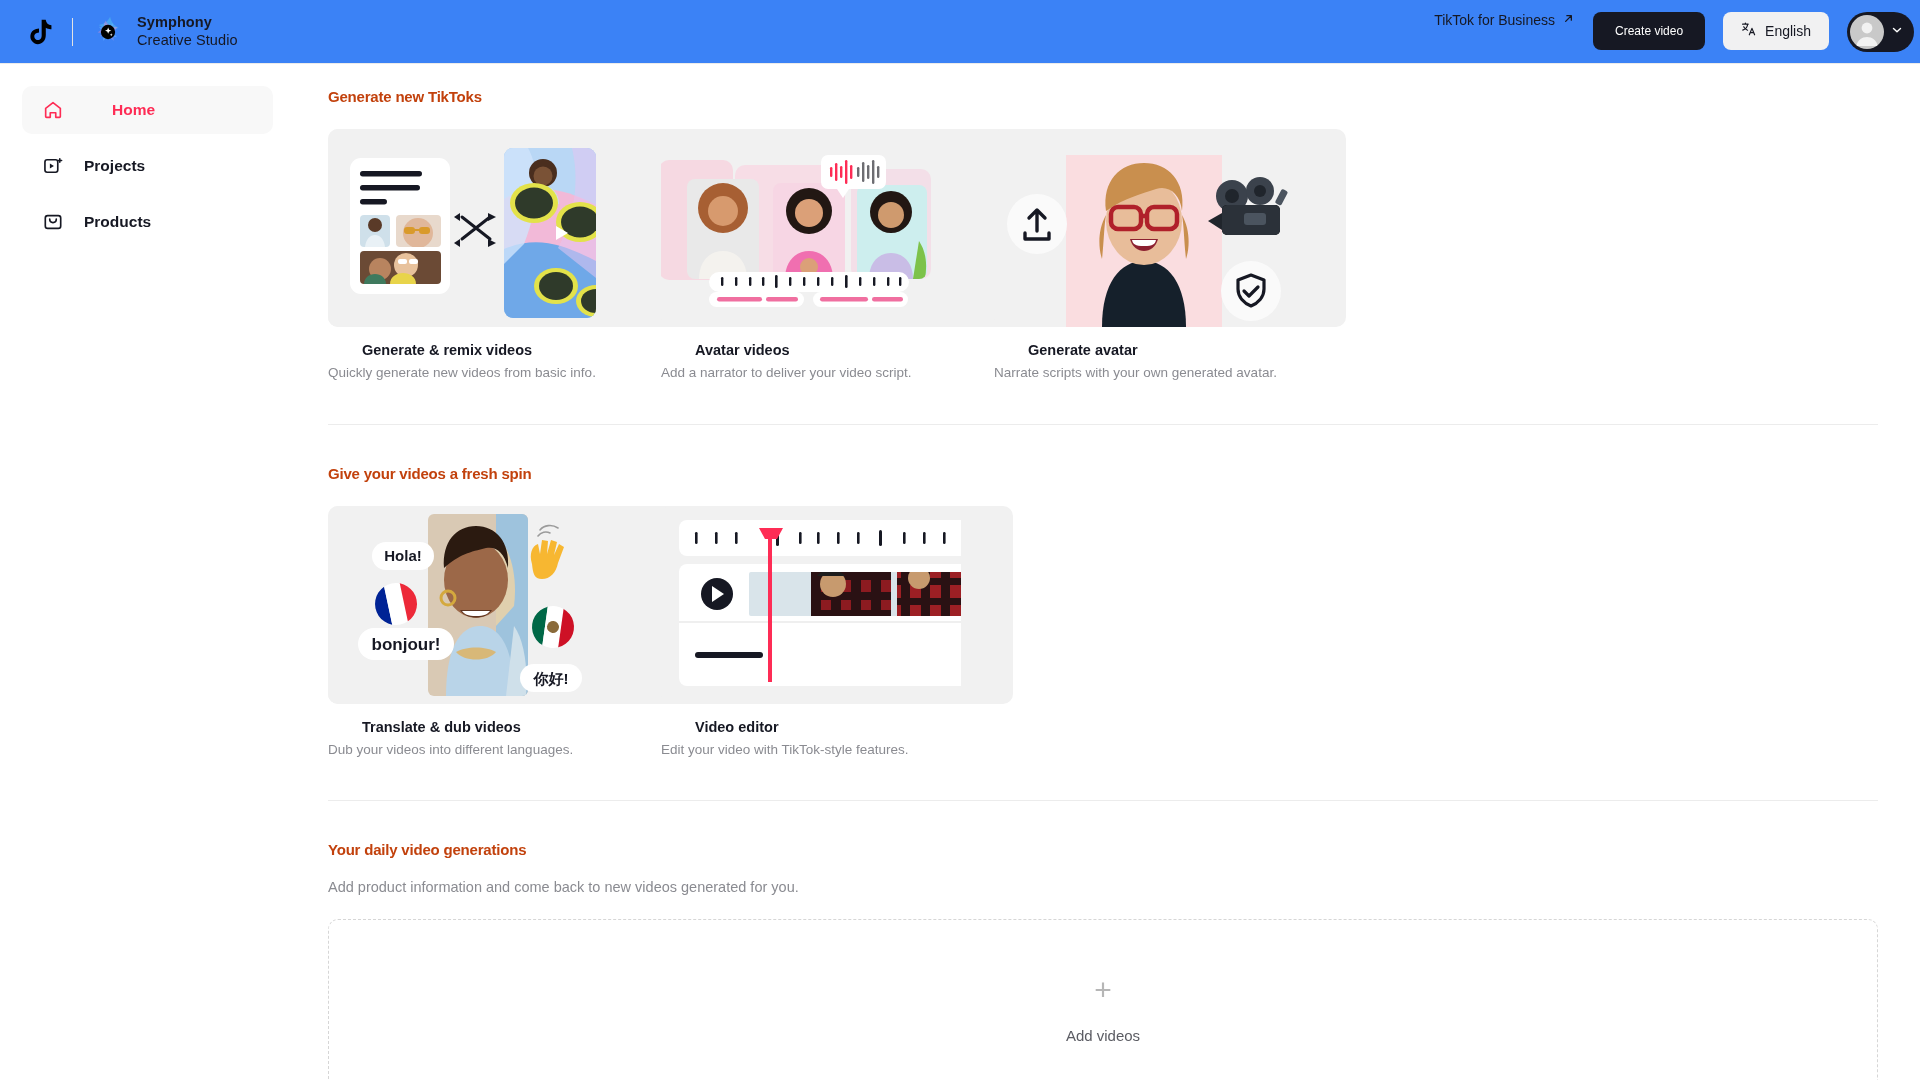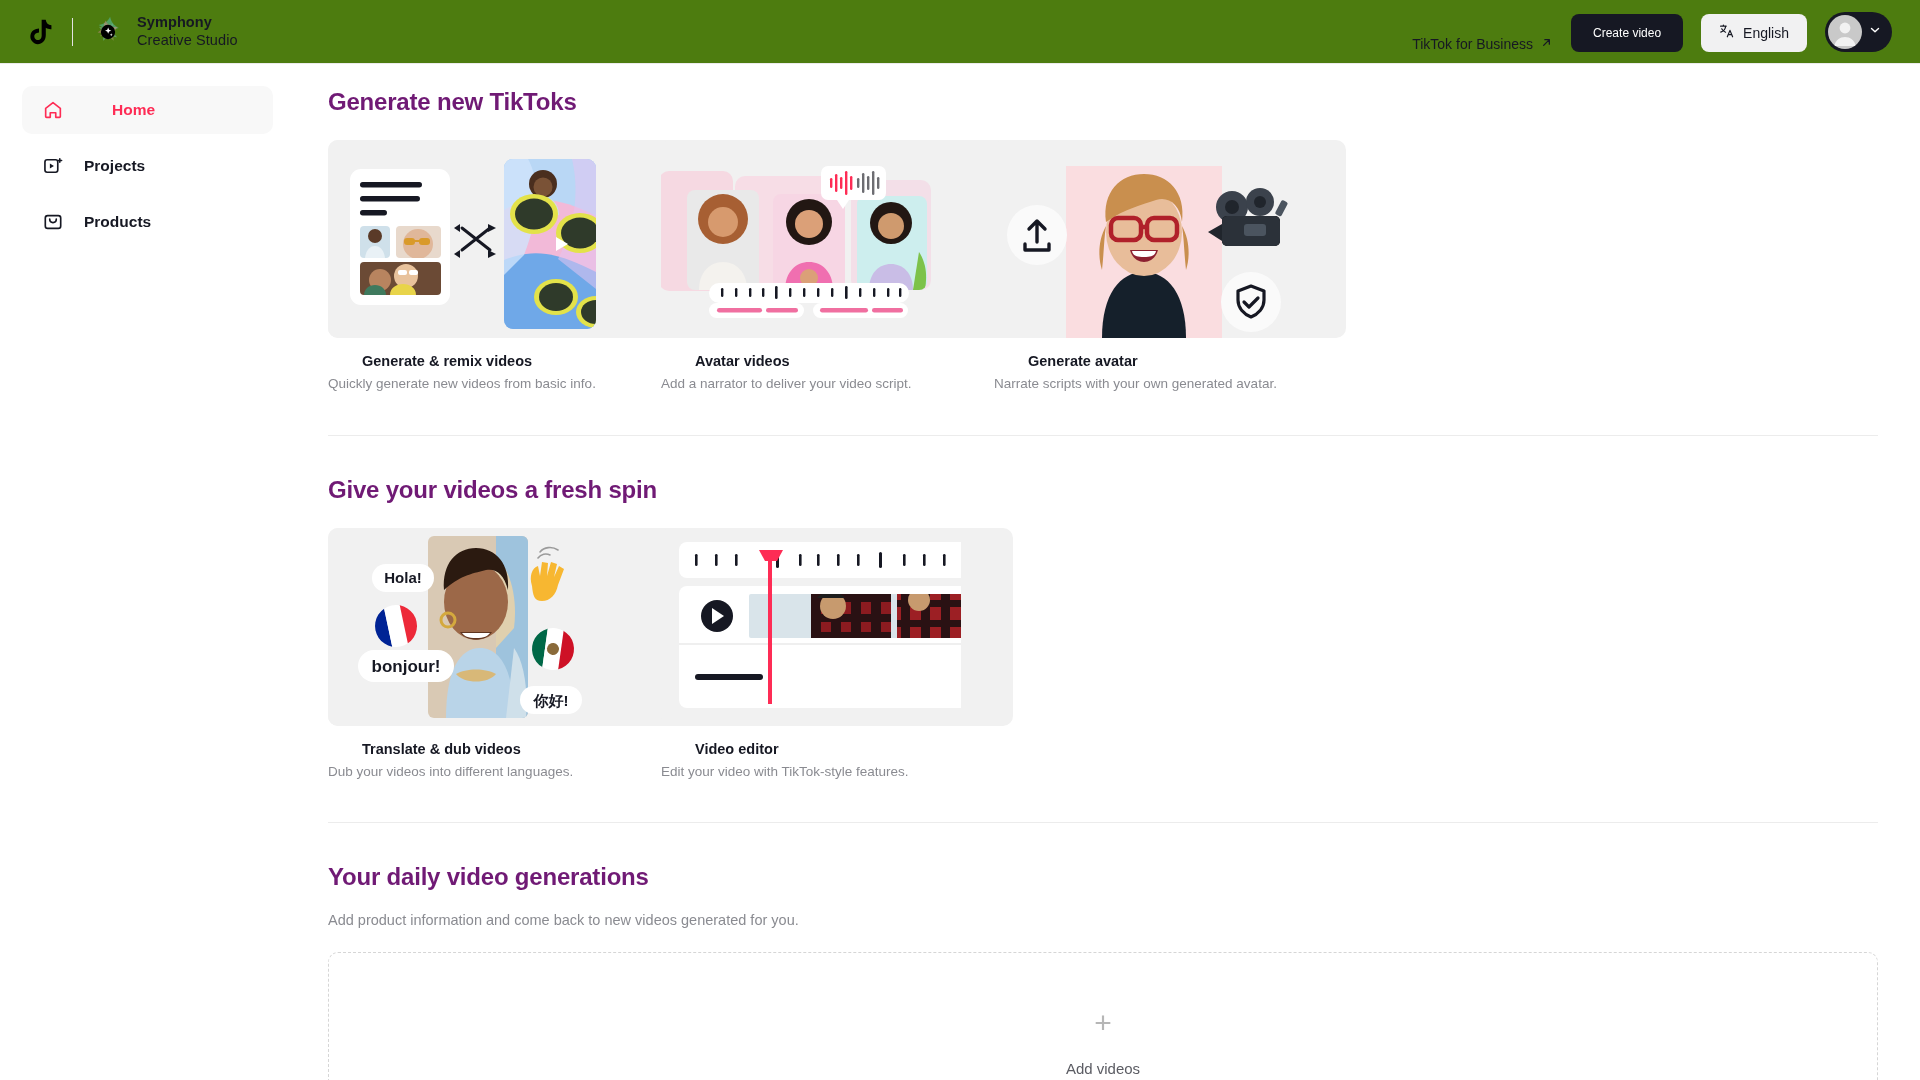--- a/index.html
+++ b/index.html
@@ -10,33 +10,33 @@
     color: #161823;
     overflow: hidden;
   }
 
   
   .header {
     position: absolute; top: 0; left: 0;
     width: 1920px; height: 64px;
     display: flex; align-items: center;
     border-bottom: 1px solid #ebebeb;
-    background: #4d7c0f;
+    background: #3b82f6;
   }
   .hdr-left { display: flex; align-items: center; padding-left: 22px; gap: 0; }
   .tiktok-note { width: 34px; height: 34px; display:block; }
   .hdr-divider { width: 1px; height: 28px; background: #e3e3e3; margin: 0 18px 0 16px; }
   .symphony-logo { width: 34px; height: 34px; display:block; }
   .brand-text { margin-left: 12px; line-height: 1.22; }
   .brand-line1 { font-size: 14.5px; font-weight: 700; letter-spacing: .1px; }
   .brand-line2 { font-size: 14.5px; font-weight: 400; letter-spacing: .1px; }
 
   .hdr-right {
-    margin-left: auto; display: flex; align-items: flex-end;
-    gap: 18px; padding-right: 28px;
+    margin-left: auto; display: flex; align-items: flex-start;
+    gap: 18px; padding-right: 6px;
   }
   .biz-link {
     display: flex; align-items: center; gap: 7px;
     font-size: 14px; color: #161823; text-decoration: none; cursor: pointer;
   }
   .create-btn {
     background: #161823; color: #fff;
     font-size: 12px; font-weight: 500;
     border: none; border-radius: 8px;
     padding: 0 22px; height: 38px; cursor: pointer;
@@ -77,22 +77,22 @@
   .nav-item.active { background: #f8f8f8; color: #fe2c55; gap: 48px; }
   .nav-icon { width: 22px; height: 22px; flex: none; display:block; }
 
   
   .main {
     position: absolute; top: 64px; left: 295px;
     width: 1625px; height: 1016px;
     padding: 24px 42px 0 33px;
   }
   .section-title {
-    font-size: 24px; font-weight: 700; letter-spacing: -.2px;
-    color: #701a75;
+    font-size: 15px; font-weight: 700; letter-spacing: -.2px;
+    color: #c2410c;
   }
   .section-sub { font-size: 14.5px; color: #8a8b91; margin-top: 21px; }
 
   .card-row { display: flex; gap: 33px; margin-top: 24px; }
   .card { width: 300px; cursor: pointer; }
   .thumb {
     width: 352px; height: 198px;
     border-radius: 10px; overflow: hidden;
     background: #f1f1f1; position: relative;
   }

